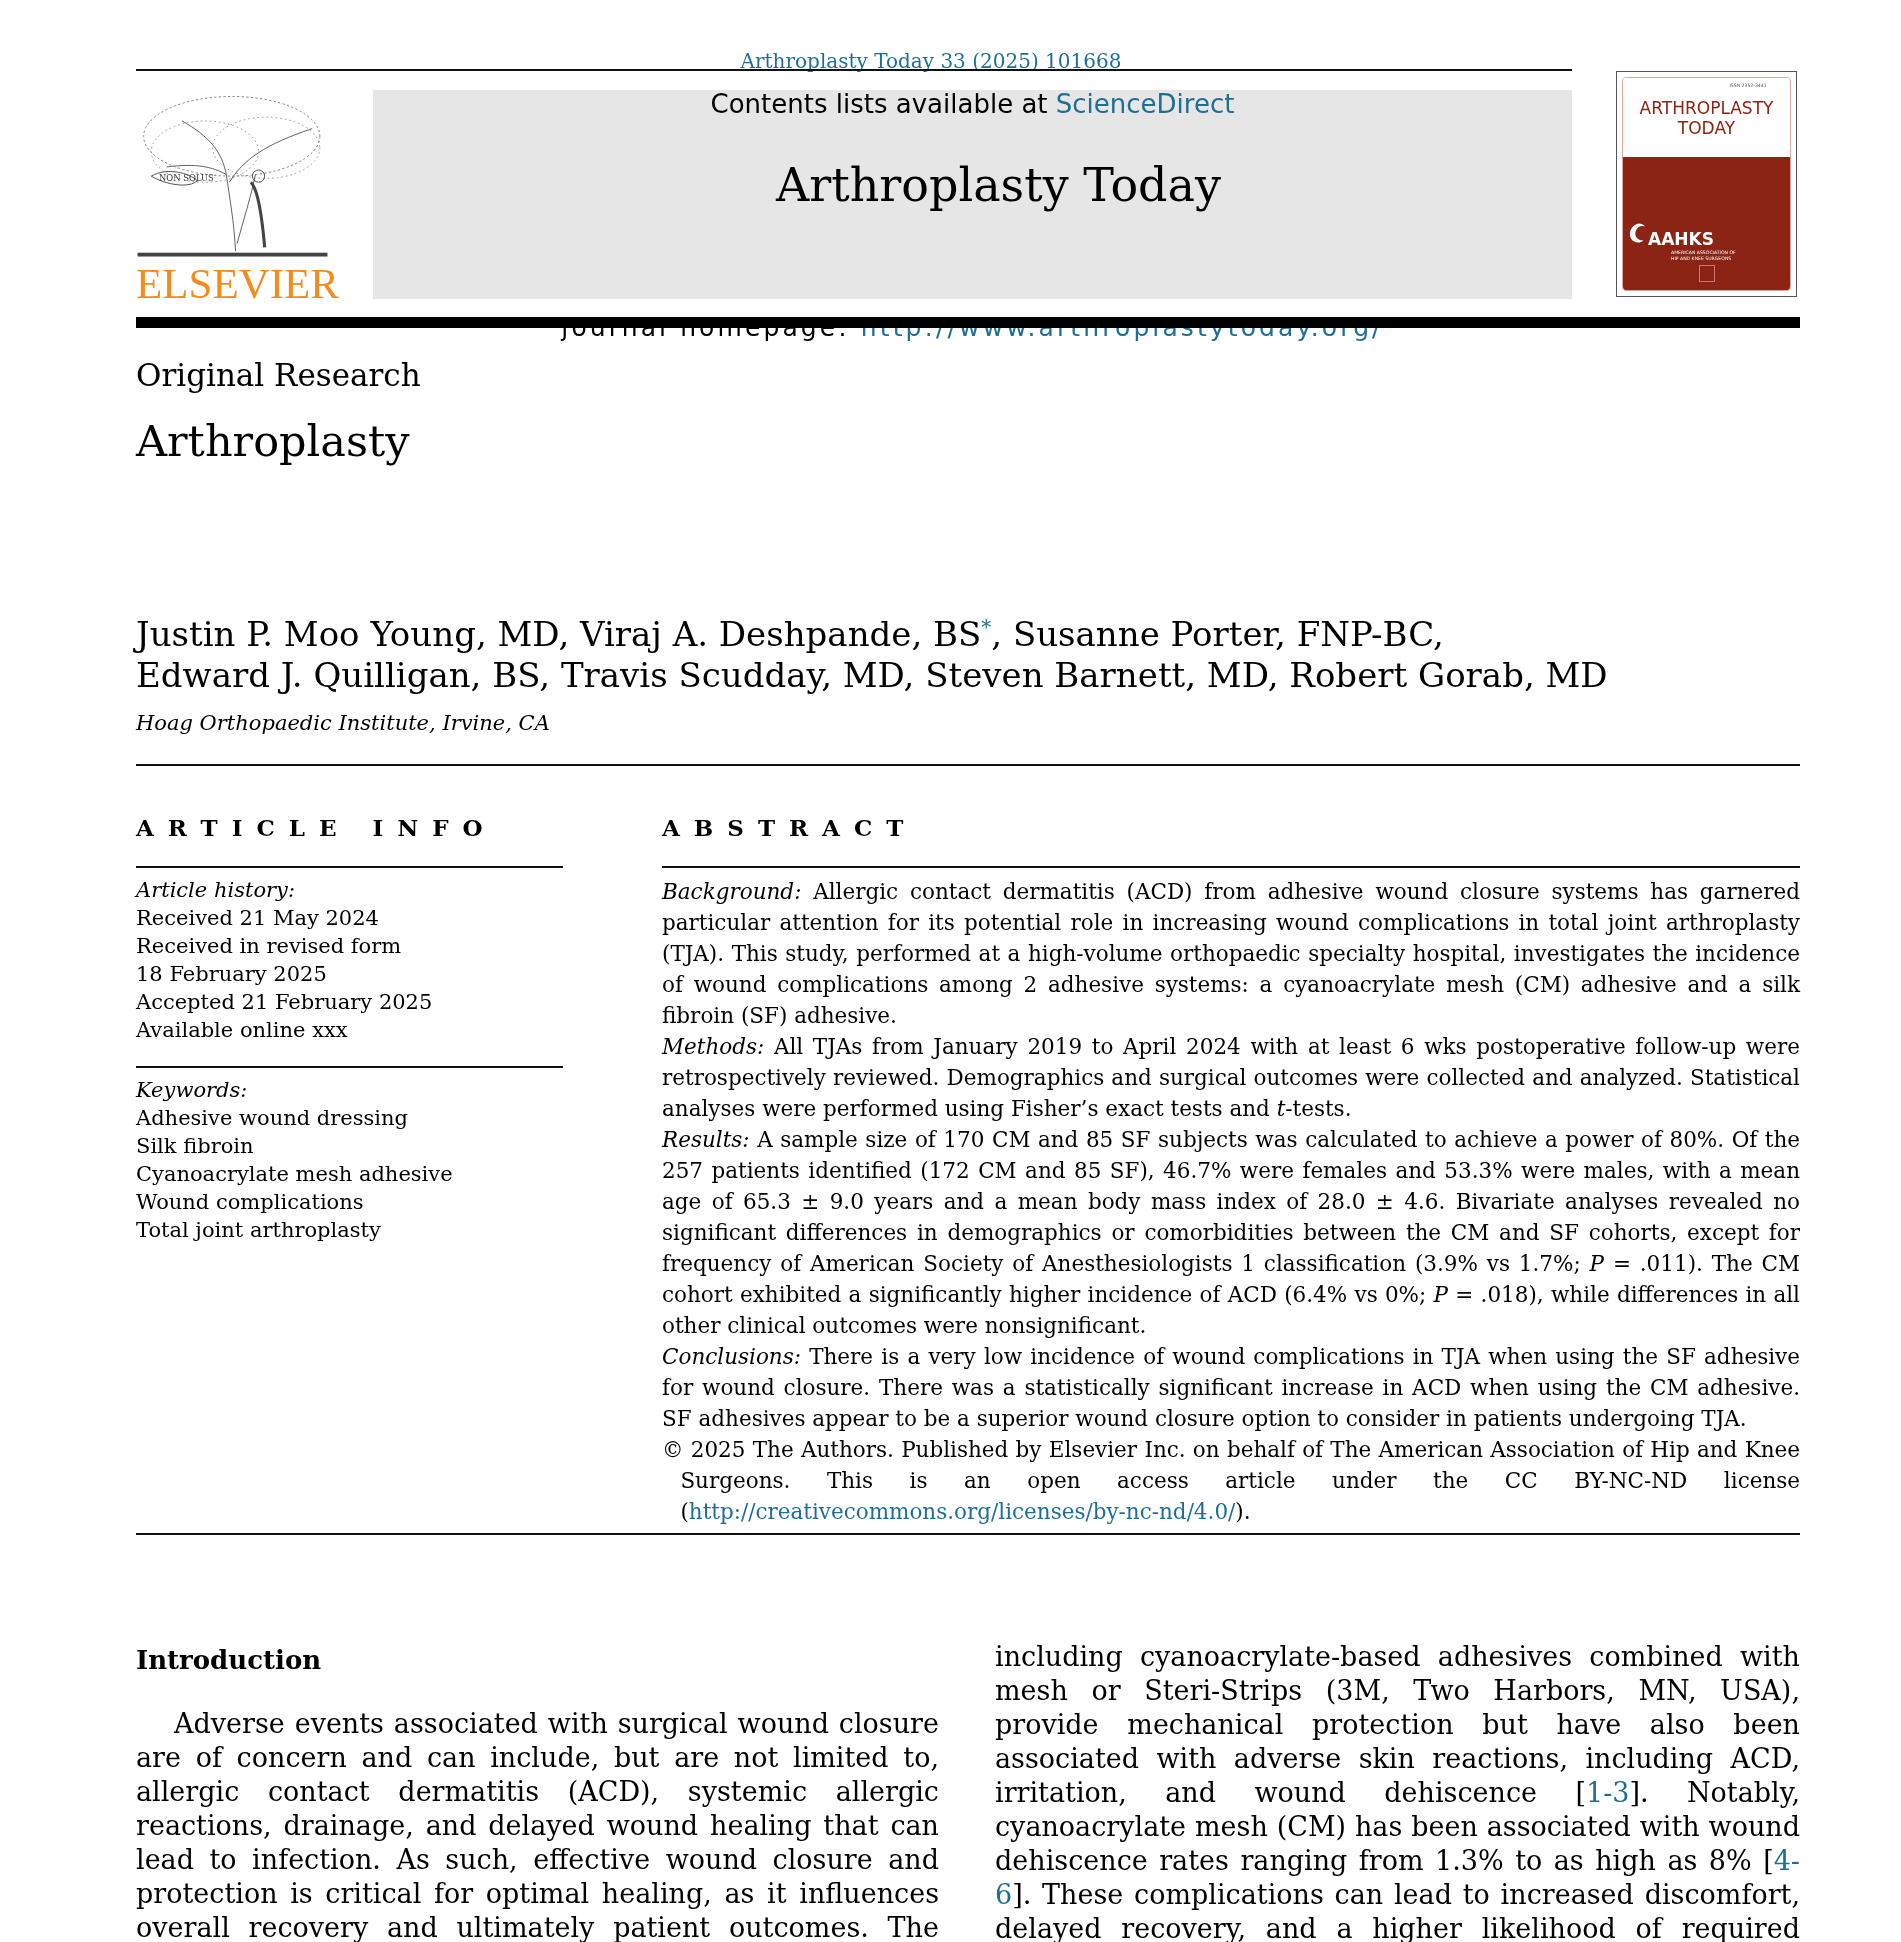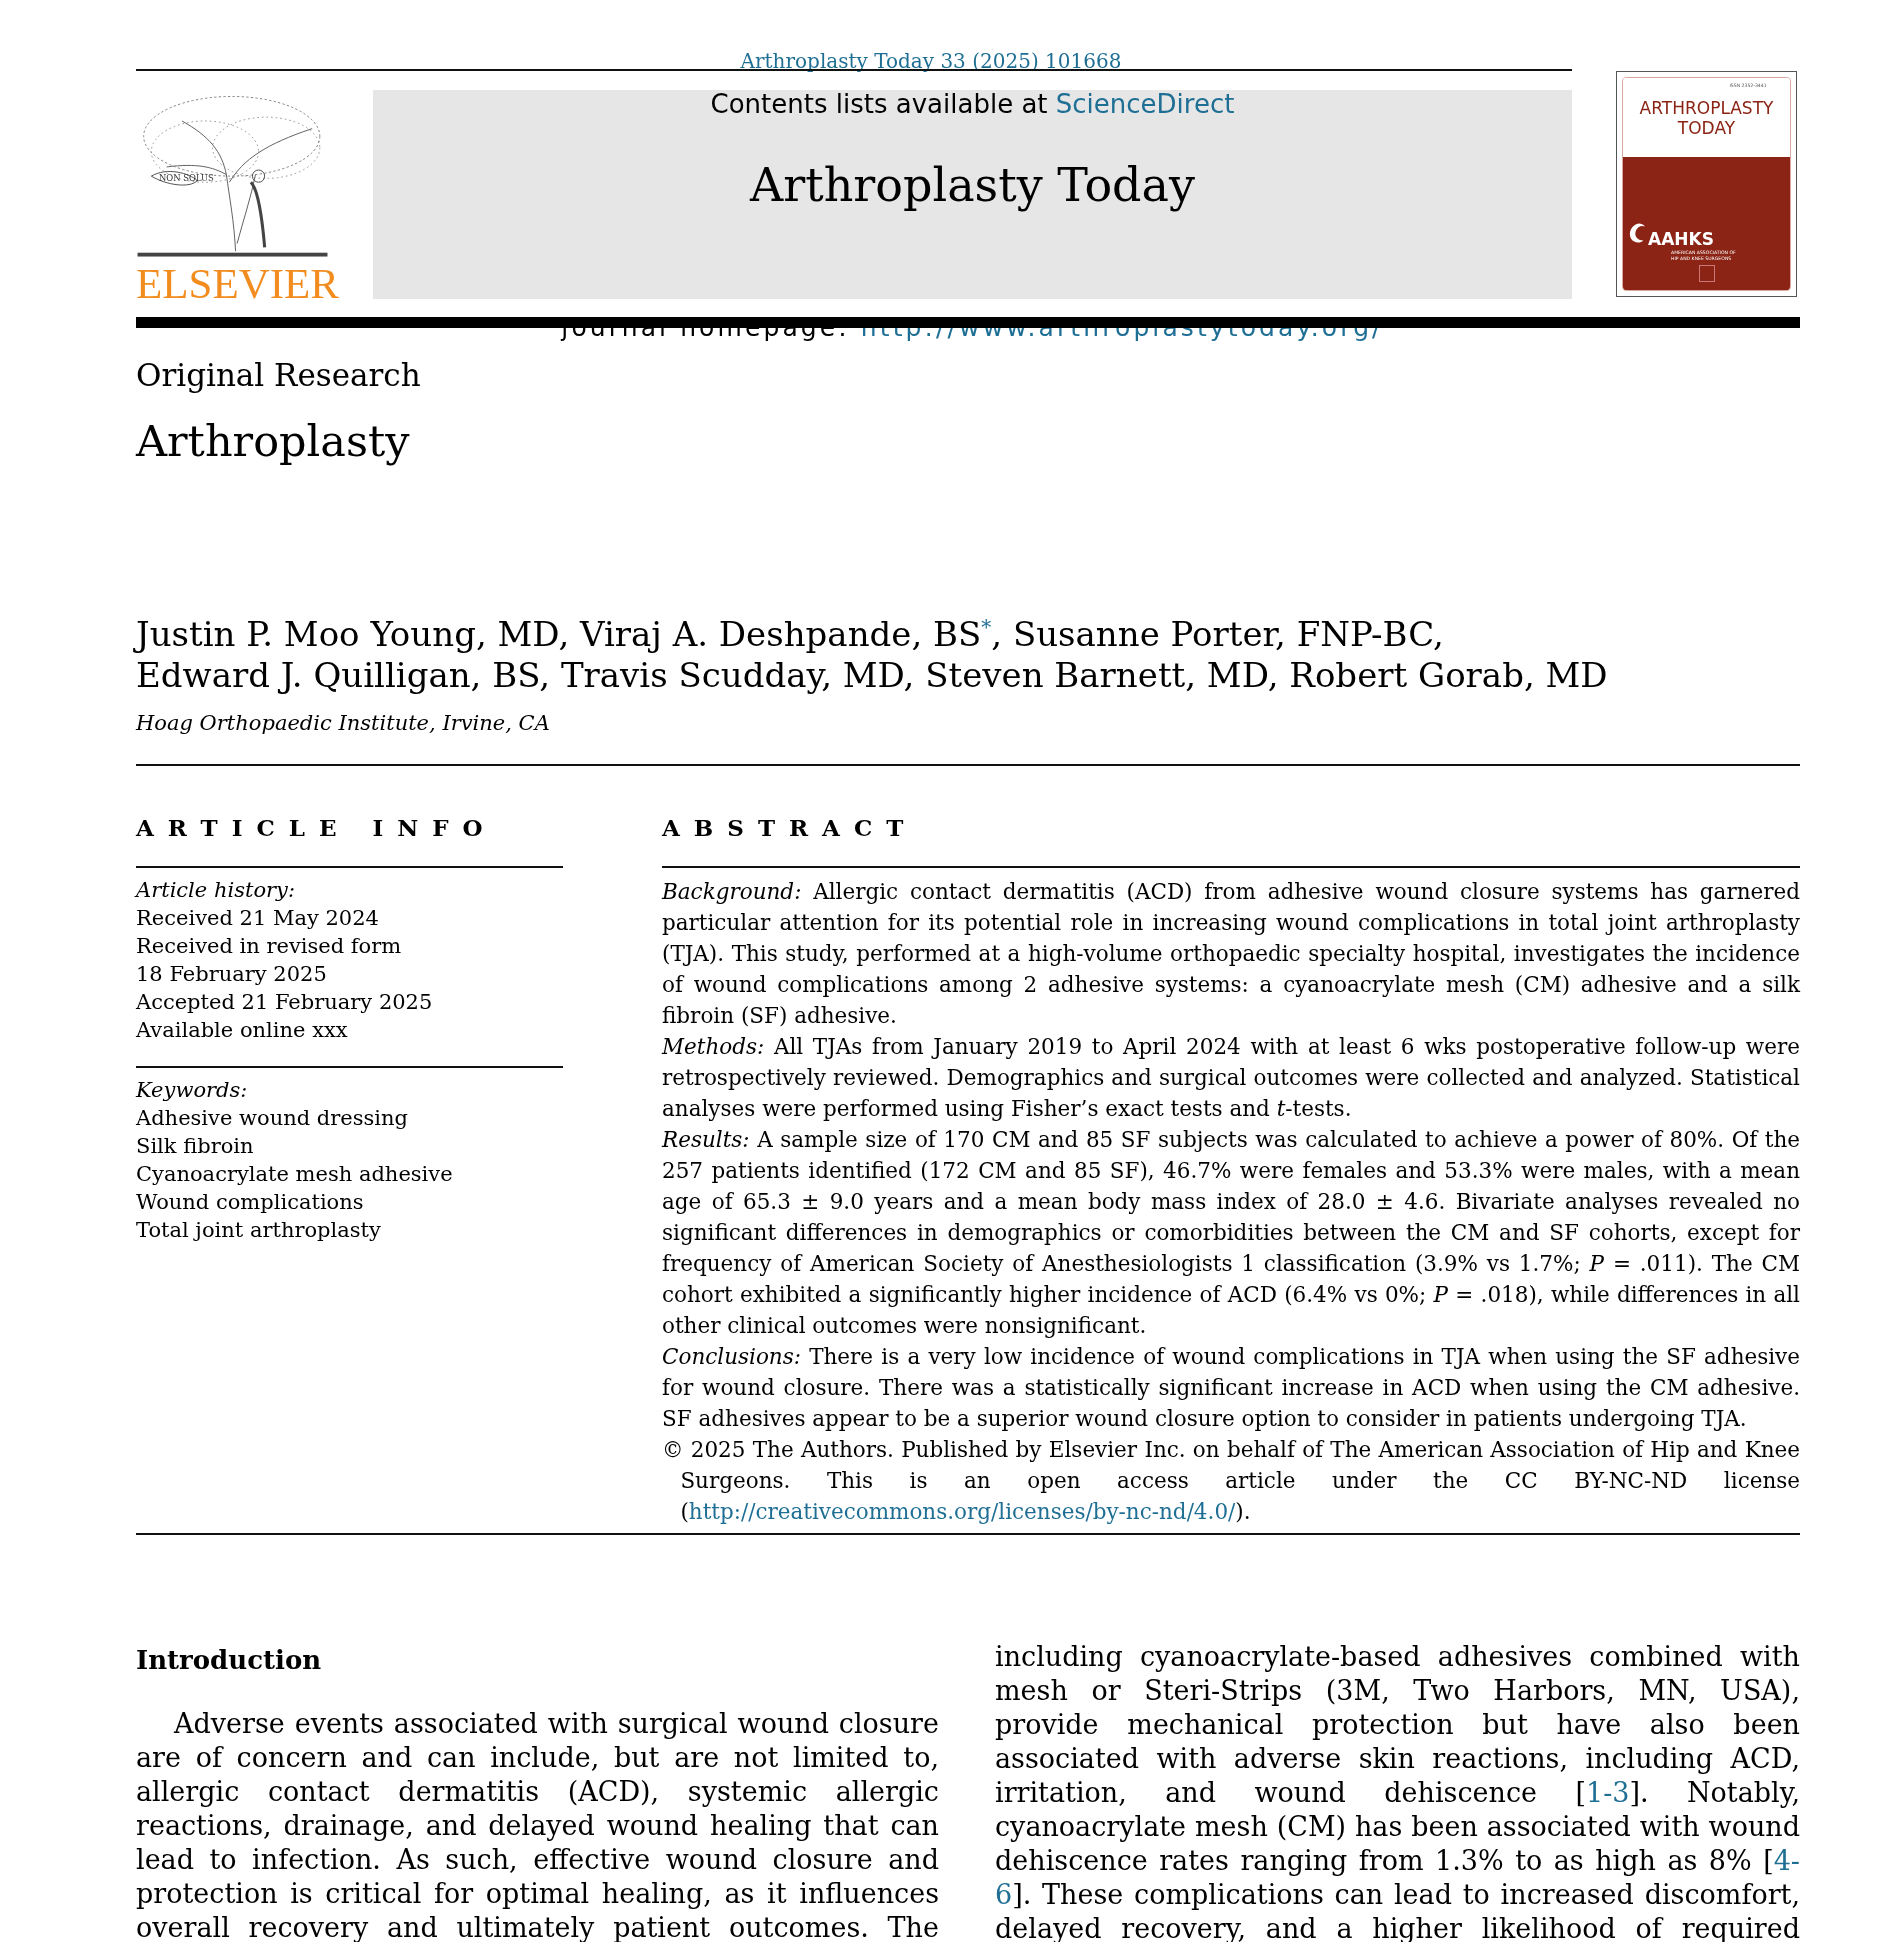--- a/index.html
+++ b/index.html
@@ -8,21 +8,21 @@
   .abs { position: absolute; }
   .link { color: #1f6f95; }
   .journal-ref { left: 0; width: 1862px; top: 4.6px; text-align: center; font-size: 20px; color: #1f6f95;
                  font-family: "DejaVu Serif", serif; margin-top: 44px; }
   .rule-top { left: 136px; top: 69px; width: 1436px; height: 2.3px; background: #111; }
   .logo { left: 136px; top: 90px; width: 193px; height: 215px; }
   .elsevier-word { left: 136px; top: 262px; width: 193px; text-align: center; font-family: "Liberation Serif", serif;
                    font-size: 43px; color: #f28c1e; letter-spacing: 0px; line-height: 43px; }
   .graybox { left: 373px; top: 90px; width: 1199px; height: 209px; background: #e6e6e6; }
   .contents { left: 373px; width: 1199px; top: 89px; text-align: center; font-family: "DejaVu Sans", sans-serif; font-size: 26px; }
-  .jtitle { left: 373px; width: 1199px; top: 158px; text-align: center; font-family: "DejaVu Serif", serif; font-size: 46px; }
+  .jtitle { left: 373px; width: 1199px; top: 158px; text-align: center; font-family: "DejaVu Serif", serif; font-size: 46px; padding-left: 26px; }
   .homepage { left: 373px; width: 1199px; top: 265px; text-align: center; font-family: "DejaVu Sans", sans-serif; font-size: 25px; letter-spacing: 3.1px; margin-top: 48px; }
   .cover { left: 1616px; top: 71px; width: 181px; height: 226px; border: 1.5px solid #555; box-sizing: border-box; background: #fff; }
   .cover-inner { position: absolute; left: 5.4px; top: 5.4px; right: 5.4px; bottom: 5.4px; border-radius: 4.6px; overflow: hidden; border: 0.8px solid #d9a9a0; }
   .cover-white { position: absolute; left: 0; right: 0; top: 0; height: 79px; background: #fff; }
   .cover-red { position: absolute; left: 0; right: 0; top: 79px; bottom: 0; background: #8b2415; }
   .cover-issn { position: absolute; right: 23px; top: 4.6px; font-size: 4.6px; font-family: "DejaVu Sans", sans-serif; color: #555; }
   .cover-title { position: absolute; left: 0; right: 0; top: 20px; text-align: center; font-family: "DejaVu Sans", sans-serif; font-size: 17px; line-height: 20px; color: #8b2415; }
   .cover-aahks { position: absolute; left: 31px; top: 157px; font-family: "DejaVu Sans", sans-serif; font-weight: bold; font-size: 17px; color: #fff; }
   .cover-aahks-sub { position: absolute; left: 54px; top: 178px; font-family: "DejaVu Sans", sans-serif; font-size: 4.6px; line-height: 6.1px; color: #fff; }
   .cover-mini { position: absolute; left: 82px; top: 193px; width: 14px; height: 15.3px; border: 0.8px solid #c77; }

